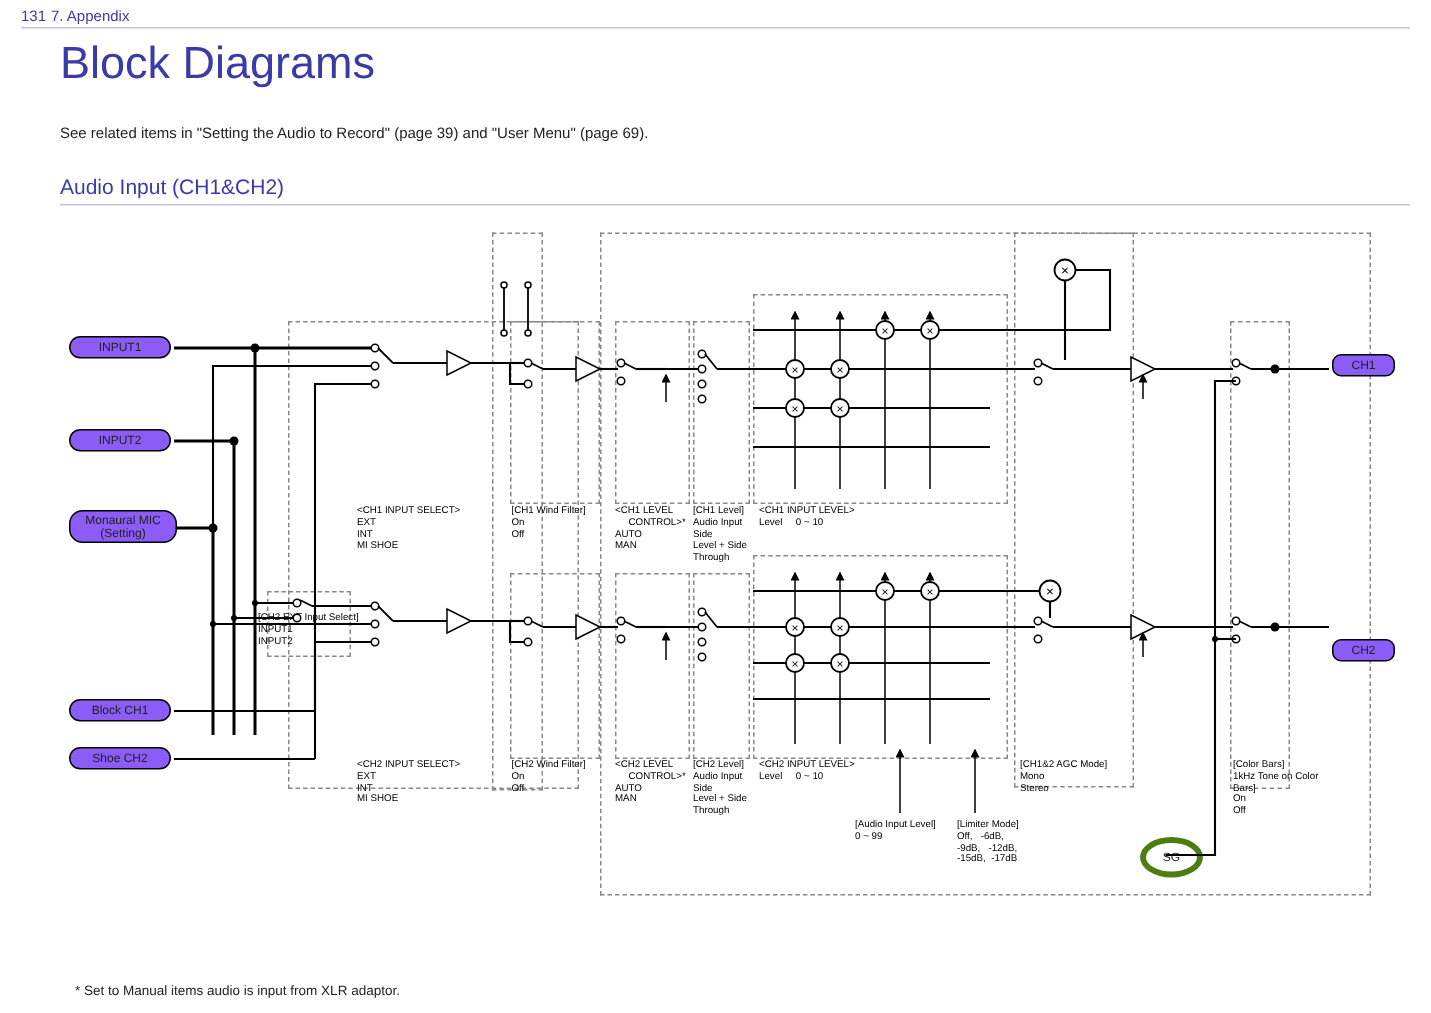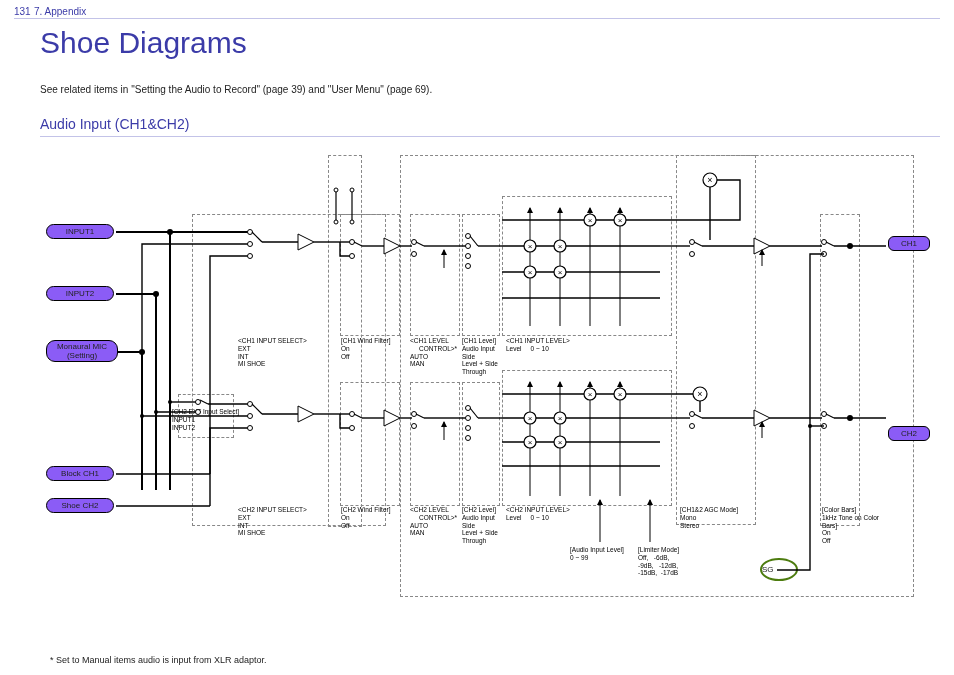--- a/index.html
+++ b/index.html
@@ -8,38 +8,38 @@
 .appendix{position:absolute;left:34px;top:6px;color:#3b3ba8;font-size:10px}
 .title{position:absolute;left:40px;top:26px;color:#3b3ba8;font-size:30px;font-weight:300}
 .see{position:absolute;left:40px;top:84px;font-size:10px}
 .subtitle{position:absolute;left:40px;top:116px;color:#3b3ba8;font-size:14px}
 .sub-line{position:absolute;left:40px;right:14px;top:136px;border-top:1px solid #c3c3e8}
 .diagram{position:absolute;left:40px;top:150px;width:890px;height:480px}
 .db{position:absolute;border:1px dashed #888}
 .lbl{position:absolute;font-size:6.5px;line-height:1.2;color:#000}
 .pill{position:absolute;border:1px solid #000;border-radius:9px;background:#8b5cf6;text-align:center;padding:2px 0;font-size:8px}
 .pill.cyl{border-radius:6px}
-.sg{position:absolute;border:2px solid #4d7c0f;border-radius:50%;font-size:8px;padding:5px 0}
+.sg{position:absolute;border:4px solid #4d7c0f;border-radius:50%;text-align:center;font-size:8px;padding:5px 0}
 .foot{position:absolute;left:50px;bottom:10px;font-size:9px}
 svg{overflow:visible}
 .ln{stroke:#000;stroke-width:1.4;fill:none}
 .dot{fill:#000}
 .sw{stroke:#000;stroke-width:1.2;fill:none}
 .th{stroke:#000;stroke-width:2;fill:none}
 .arr{stroke:#000;stroke-width:1;fill:none;marker-end:url(#ah)}
 .amp{stroke:#000;stroke-width:1;fill:#fff}
 .mul{stroke:#000;stroke-width:1.2;fill:#fff}
 </style>
 </head>
 <body>
 
 <div class="header-line"></div>
 <div class="page-num">131</div>
 <div class="appendix">7. Appendix</div>
-<div class="title">Shoe Diagrams</div>
+<div class="title">Block Diagrams</div>
 <div class="see">See related items in "Setting the Audio to Record" (page 39) and "User Menu" (page 69).</div>
 <div class="subtitle">Audio Input (CH1&amp;CH2)</div>
 <div class="sub-line"></div>
 
 <div class="diagram">
 
   <div class="db" style="left:152px;top:64px;width:192px;height:310px"></div>
   <div class="db" style="left:138px;top:244px;width:54px;height:42px"></div>
   <div class="db" style="left:288px;top:5px;width:32px;height:370px"></div>
   <div class="db" style="left:300px;top:64px;width:58px;height:120px"></div>

